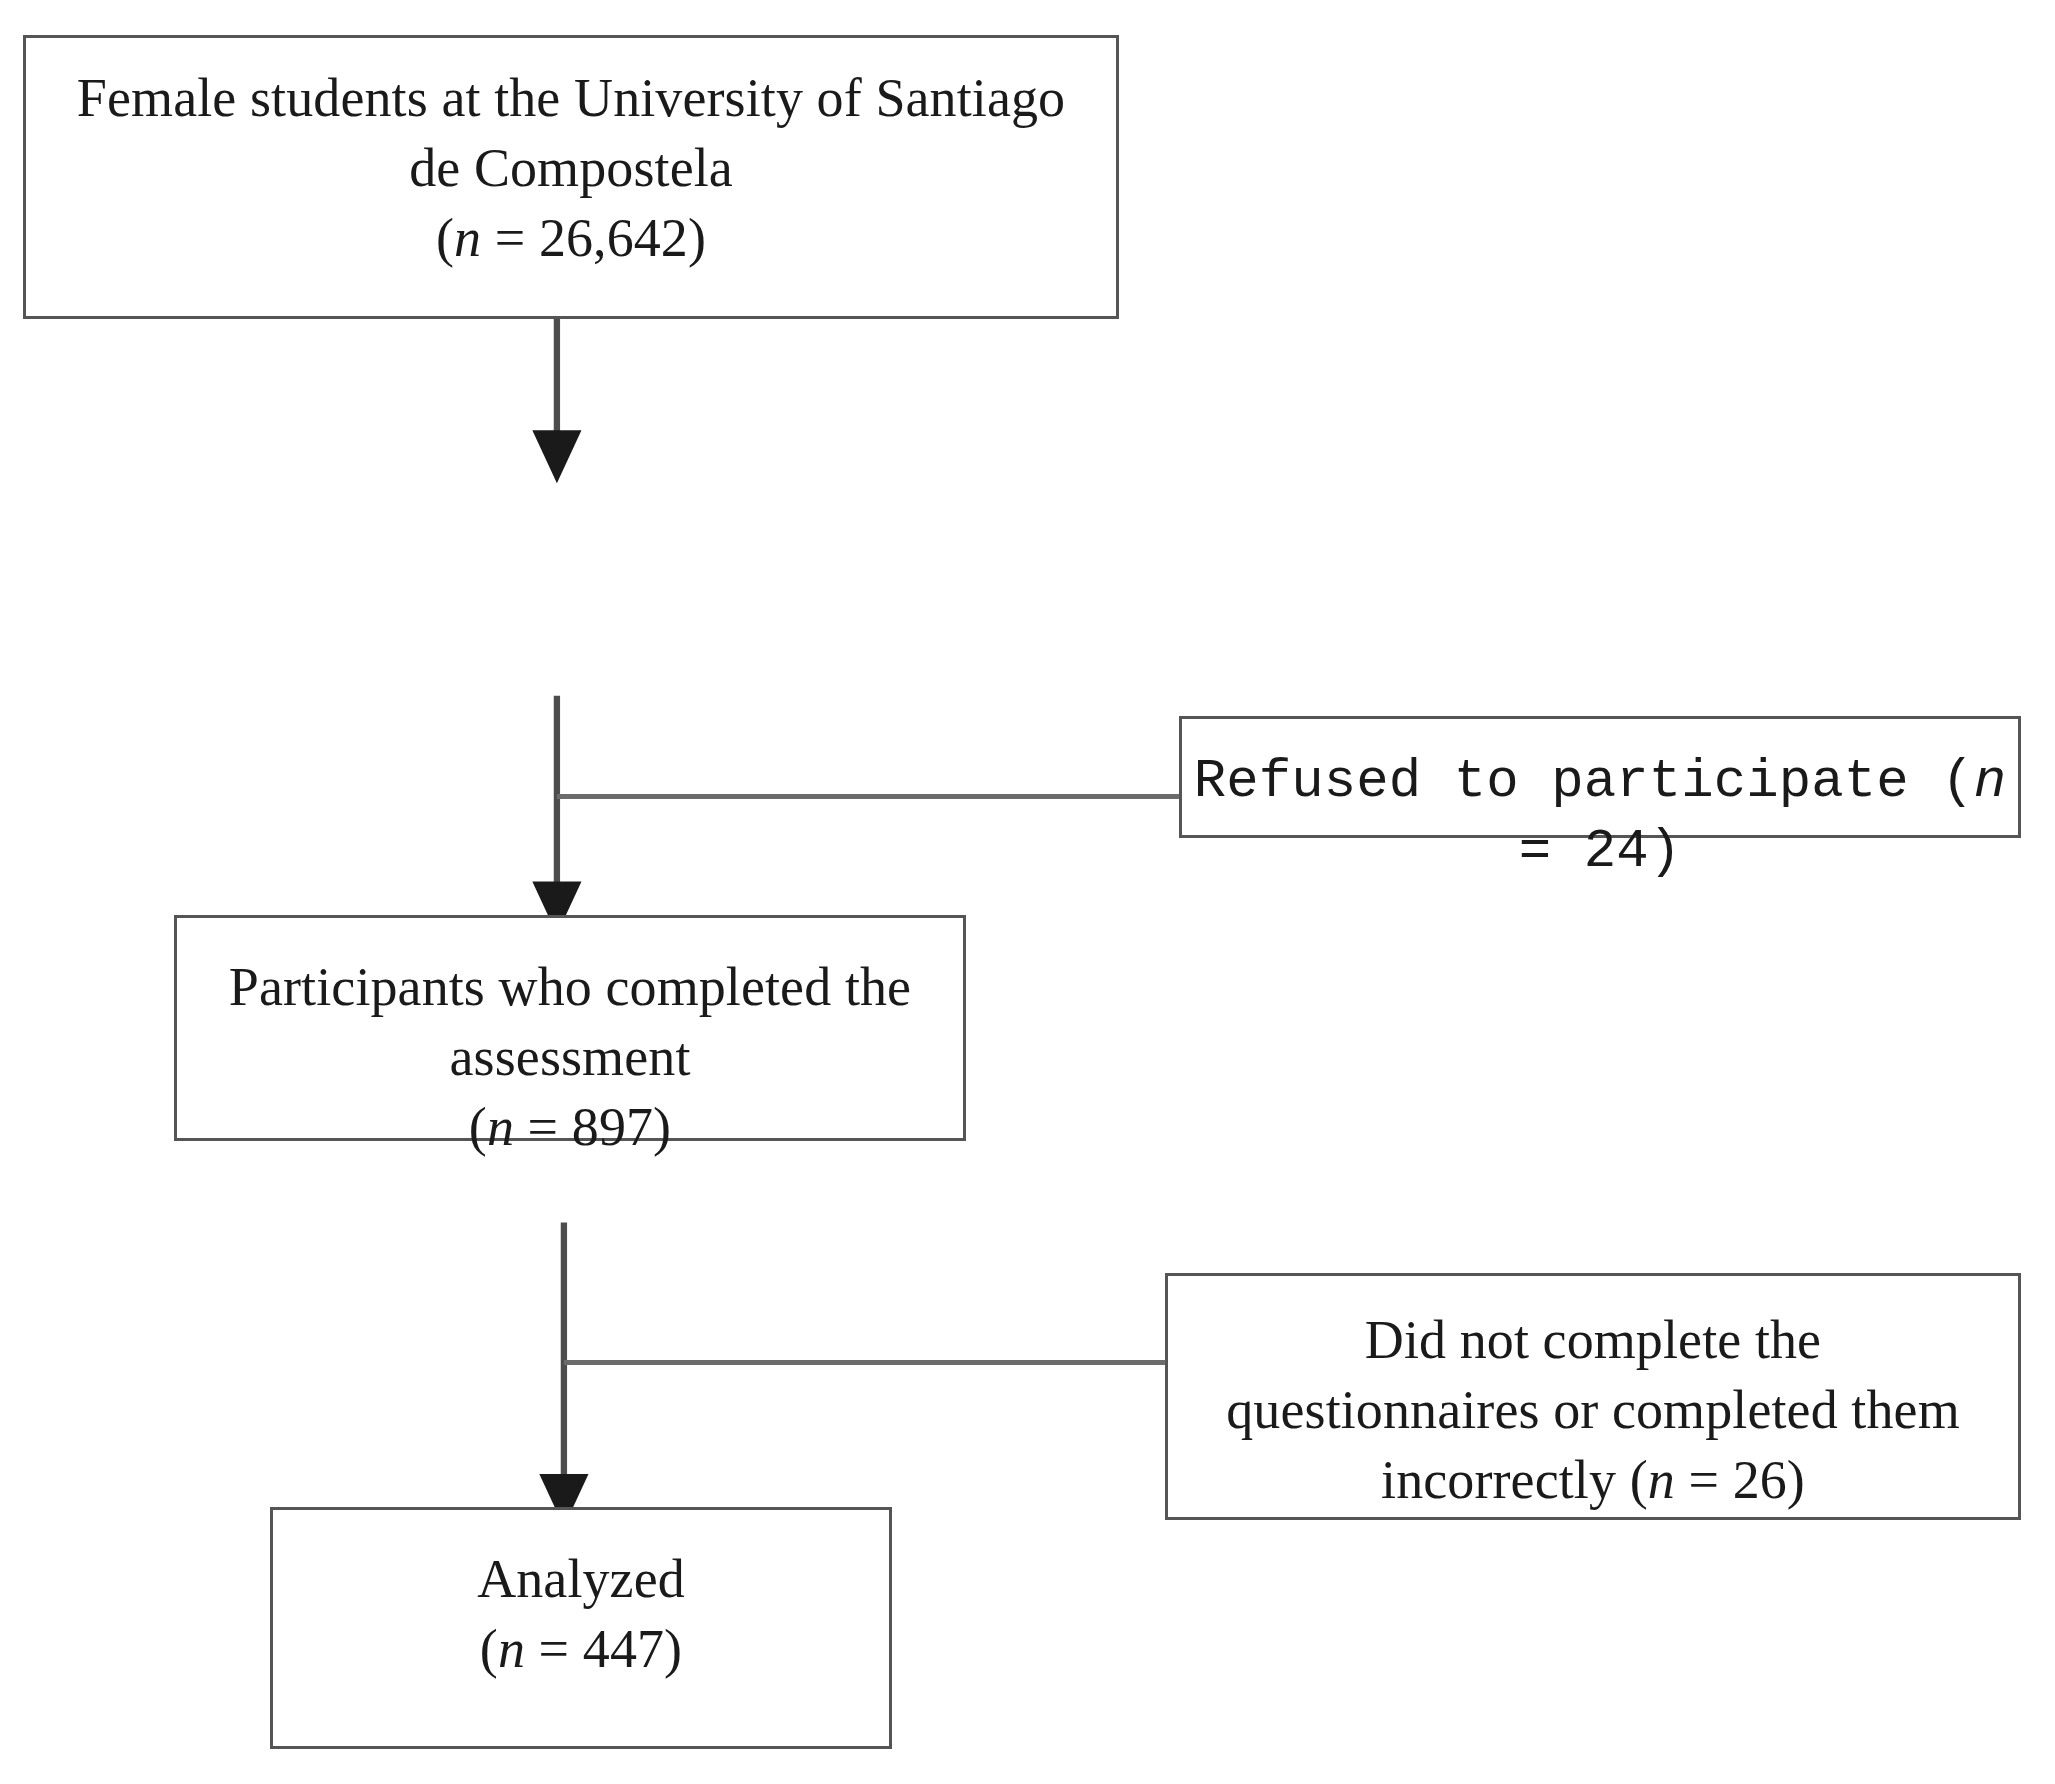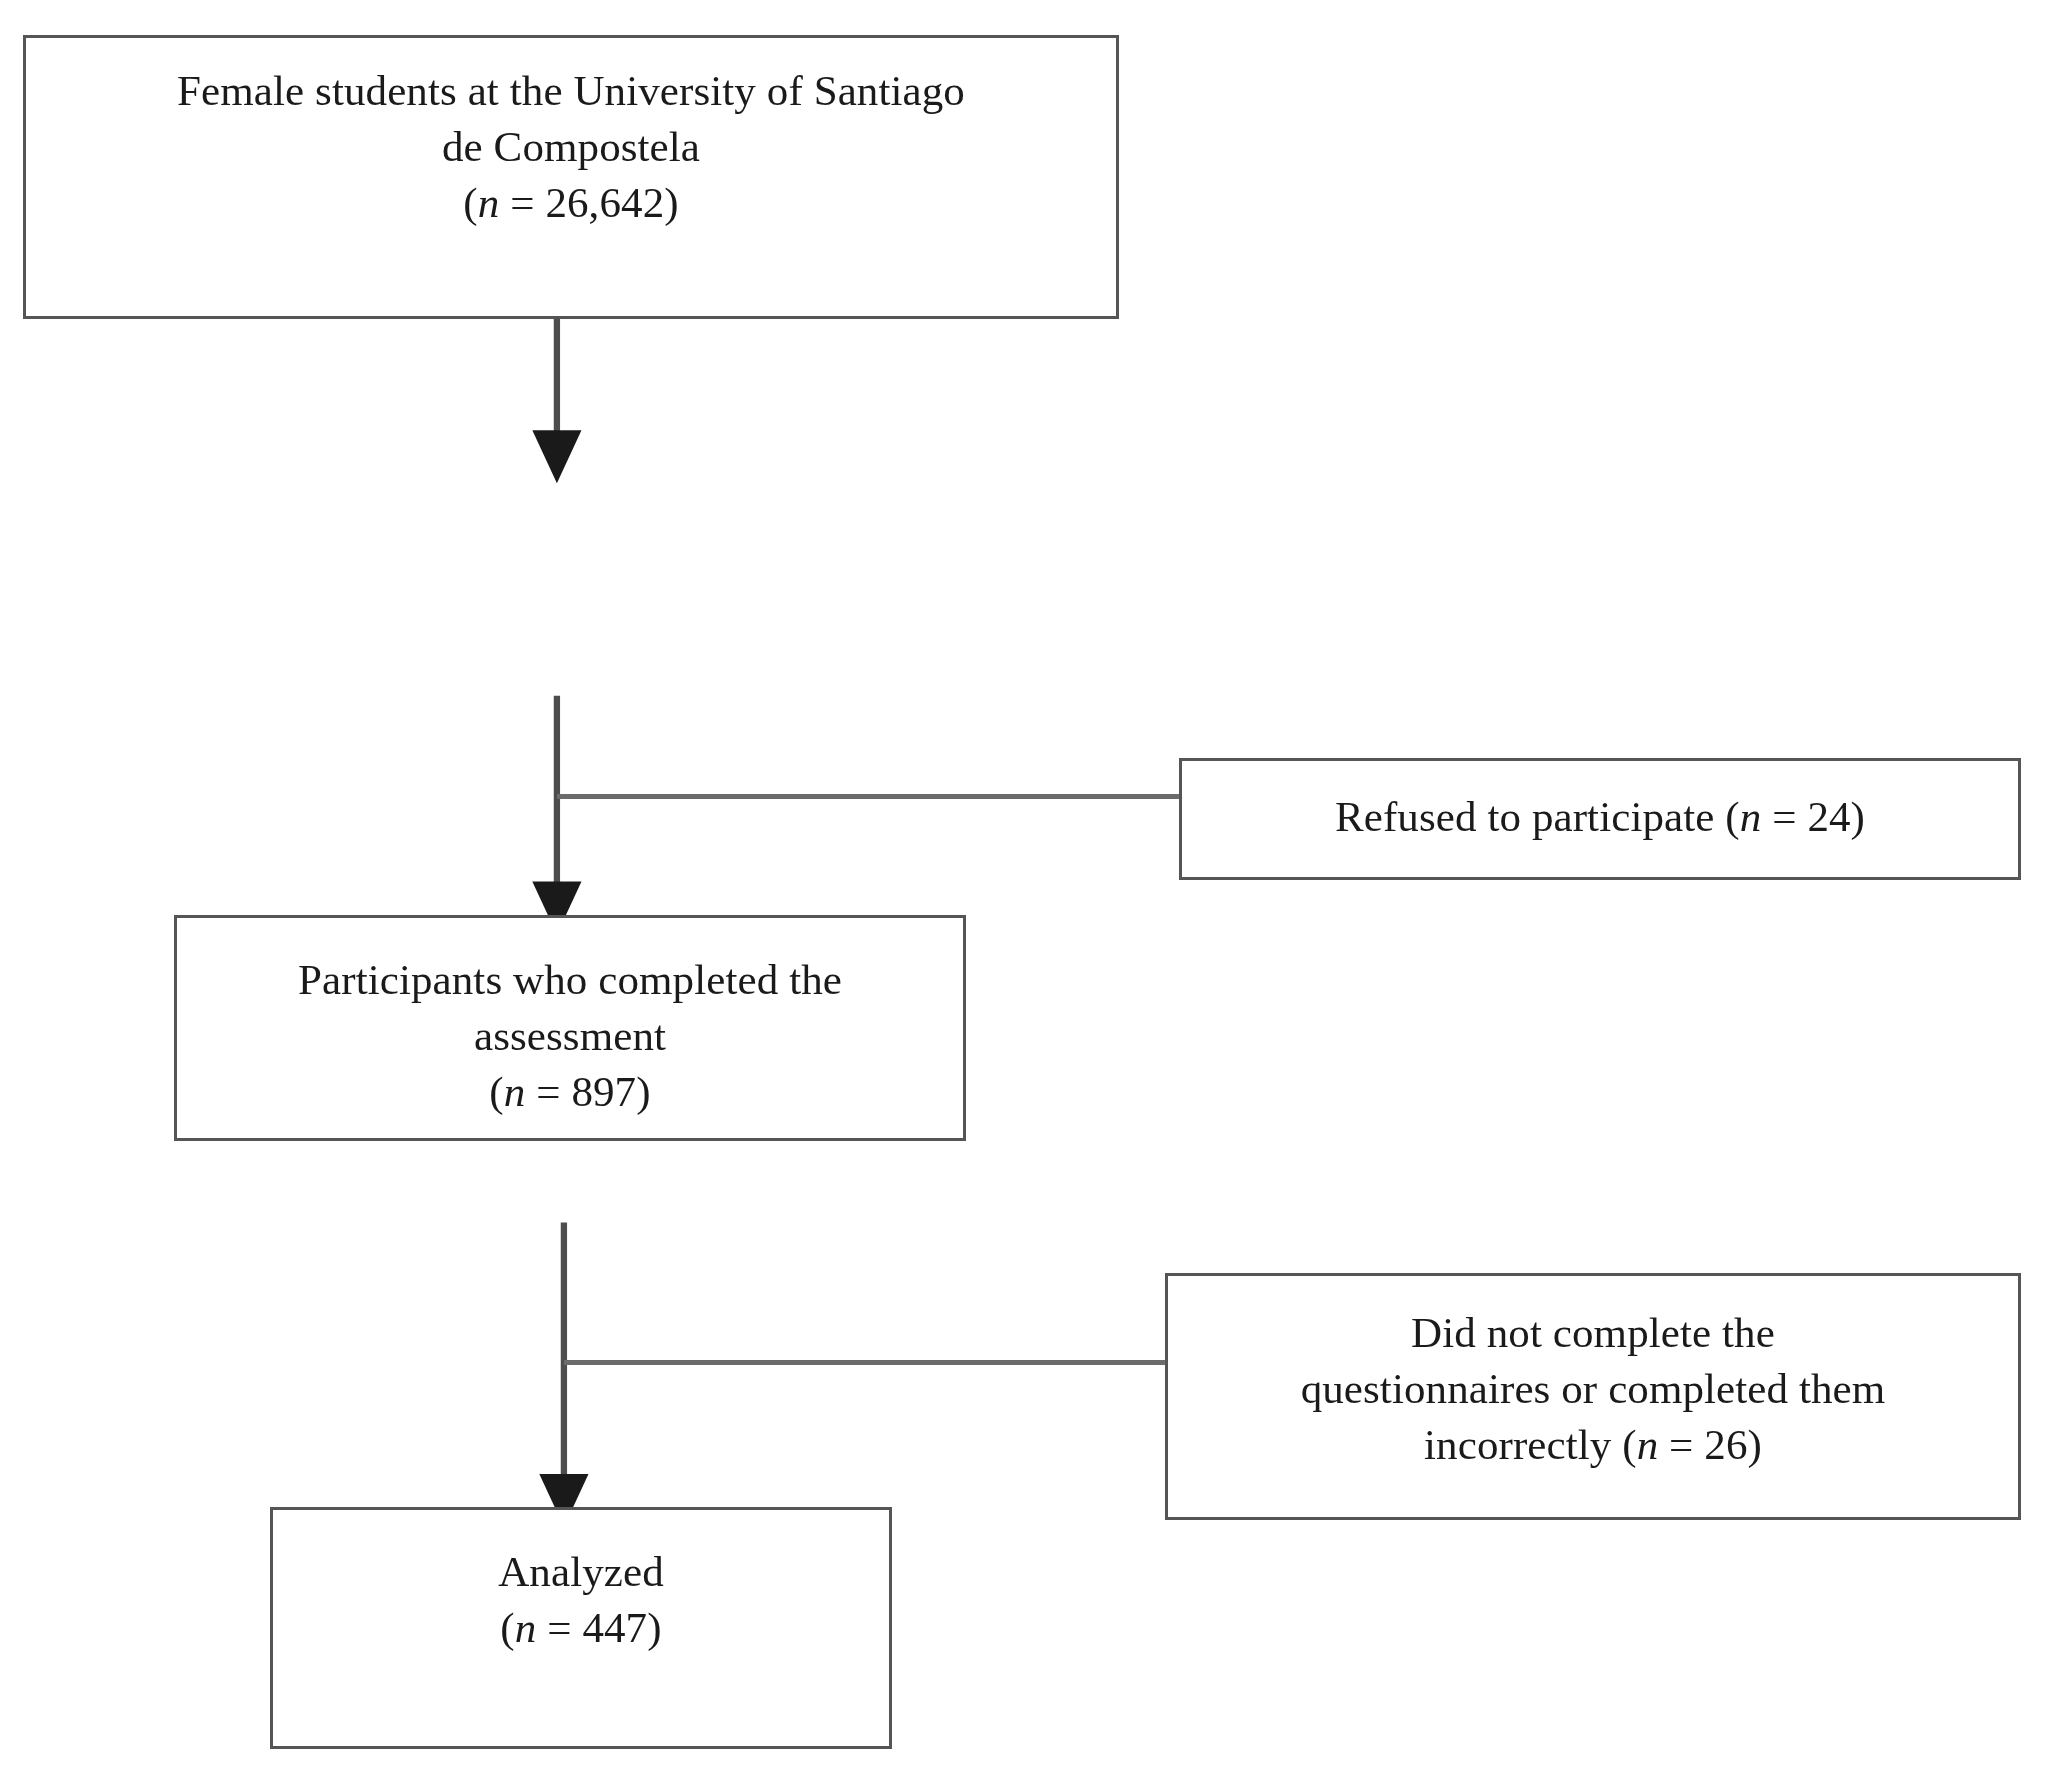--- a/index.html
+++ b/index.html
@@ -23,39 +23,39 @@
     border: 3.5px solid #555555;
     display: flex;
     align-items: flex-start;
     justify-content: center;
     text-align: center;
   }
   .node-label {
     display: block;
     width: 100%;
     color: #1a1a1a;
-    font-size: 43px;
+    font-size: 54px;
     line-height: 1.30;
     letter-spacing: 0.1px;
   }
   .node-label .ital {
     font-style: italic;
   }
   .edges {
     position: absolute;
     left: 0;
     top: 0;
     width: 2056px;
     height: 1785px;
     pointer-events: none;
   }
   
   #node-source   { left: 23px;   top: 35px;   width: 1096px; height: 284px; padding-top: 25px; }
   #node-contacted{ left: 142px;  top: 466px;  width: 823px; height: 230px; padding-top: 35px; }
-  #node-refused  { left: 1179px; top: 758px; width: 842px; height: 122px; padding-top: 28px; }
+  #node-refused  { left: 1179px; top: 716px; width: 842px; height: 122px; padding-top: 28px; font-family: Liberation Mono, monospace; }
   #node-completed{ left: 174px;  top: 915px; width: 792px; height: 226px; padding-top: 34px; }
   #node-excluded { left: 1165px; top: 1234px; width: 856px; height: 247px; padding-top: 29px; margin-top: 39px; }
   #node-analyzed { left: 270px;  top: 1507px; width: 622px;  height: 242px; padding-top: 34px; }
 </style>
 </head>
 <body>
 
 <div id="canvas">
 
   <svg class="edges" viewBox="0 0 2935 2548" width="2056" height="1785" aria-hidden="true">

